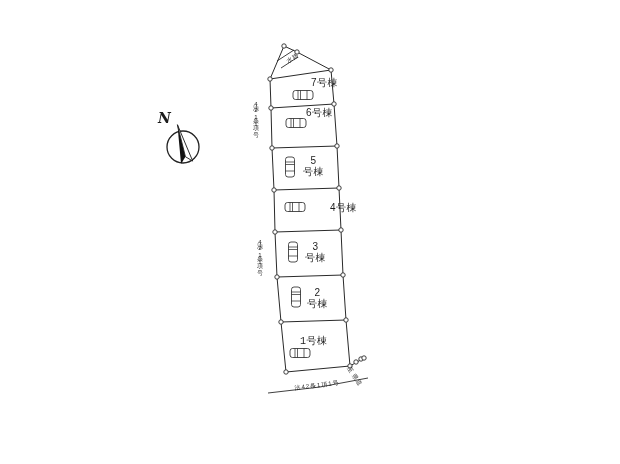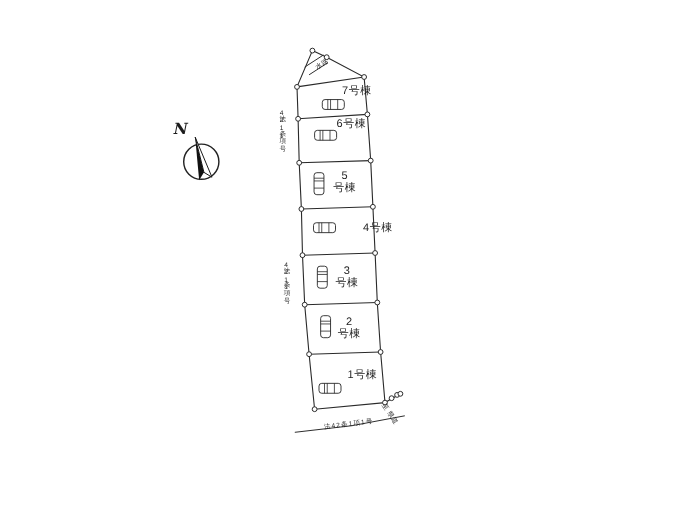--- a/index.html
+++ b/index.html
@@ -141,15 +141,15 @@
   <div class="lbl plot-label two-line" style="left:305px;top:242px;">
     <span>3</span>
     <span>号棟</span>
   </div>
 
   <div class="lbl plot-label two-line" style="left:307px;top:288px;">
     <span>2</span>
     <span>号棟</span>
   </div>
 
-  <div class="lbl plot-label" style="left:316px;top:337px;">1号棟</div>
+  <div class="lbl plot-label" style="left:300px;top:337px;font-family:Liberation Mono, monospace;">1号棟</div>
 
 </div>
 
 </body></html>

